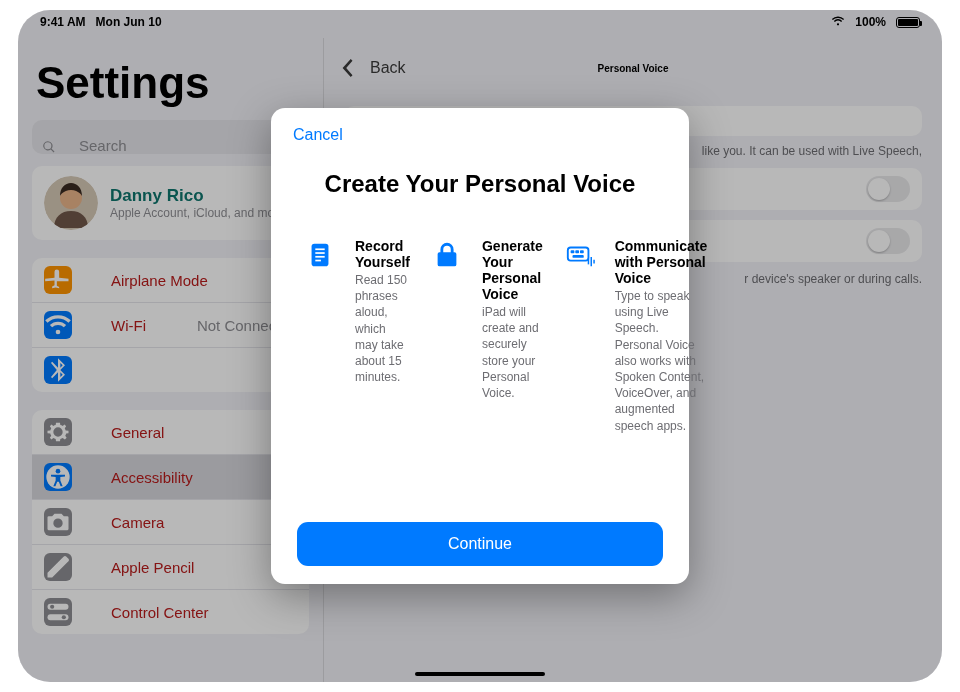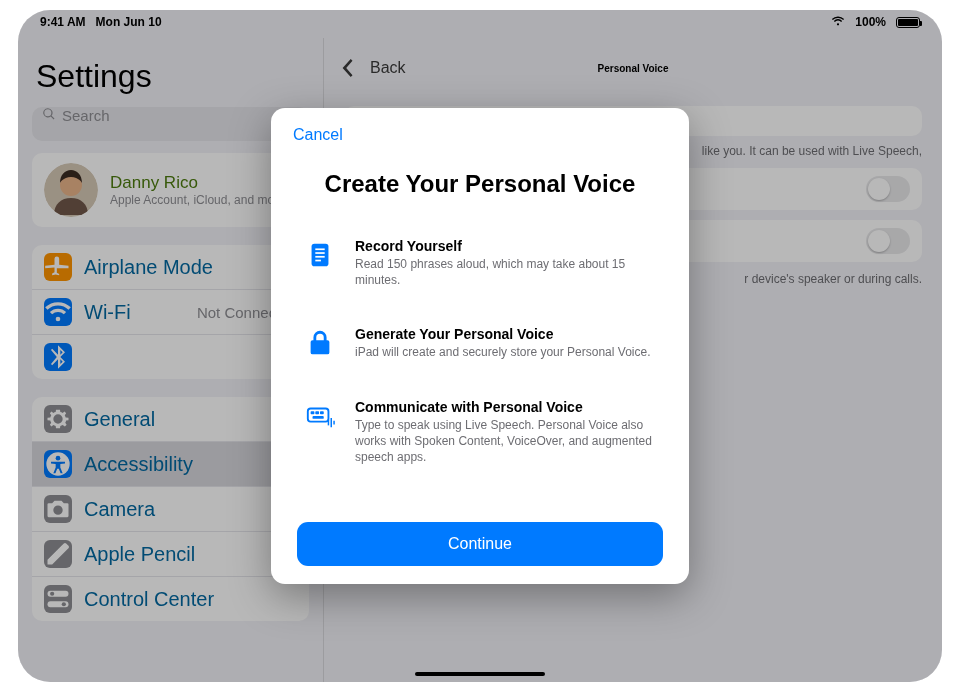--- a/index.html
+++ b/index.html
@@ -28,50 +28,50 @@
     background: #000; border-radius: 0 1px 1px 0;
   }
   .battery-fill { position: absolute; inset: 1px; background: #000; border-radius: 1px; }
 
   
   .root { position: absolute; top: 28px; left: 0; right: 0; bottom: 0; display: flex; }
   .sidebar {
     width: 306px; flex: none; background: #f2f2f7; border-right: 1px solid rgba(0,0,0,0.1);
     padding: 20px 0 0 0; overflow: hidden;
   }
-  .settings-title { font-size: 32px; font-weight: 400; padding: 0 18px 6px 18px; }
+  .settings-title { font-size: 44px; font-weight: 700; padding: 0 18px 6px 18px; }
   .search {
     margin: 6px 14px 12px 14px; height: 34px; background: #e5e5ea; border-radius: 10px;
-    display: flex; align-items: flex-start; gap: 6px; padding: 0 10px; color: #8e8e93;
+    display: flex; align-items: flex-end; gap: 23px; padding: 0 10px; color: #8e8e93;
   }
   .search svg { width: 14px; height: 14px; fill: #8e8e93; }
   .search span { font-size: 15px; }
 
   .card {
     margin: 0 14px 18px 14px; background: #fff; border-radius: 10px; overflow: hidden;
   }
   .row {
     display: flex; align-items: center; padding: 8px 12px; min-height: 40px;
     border-bottom: 1px solid #e5e5ea; position: relative;
   }
   .row:last-child { border-bottom: none; }
   .row .icon {
     width: 28px; height: 28px; border-radius: 6px; display: flex; align-items: center; justify-content: center;
     margin-right: 12px; flex: none; color: #fff;
   }
-  .row .label { font-size: 20px; color: #0369a1; flex: 1; white-space: nowrap; overflow: hidden; text-overflow: ellipsis; }
+  .row .label { font-size: 15px; color: #b91c1c; flex: 1; white-space: nowrap; overflow: hidden; text-overflow: ellipsis; margin-left: 27px; }
   .row .value { font-size: 15px; color: #8e8e93; }
   .row.selected { background: #d7d7dd; }
   .row.profile { padding: 10px 12px; }
   .avatar {
     width: 54px; height: 54px; border-radius: 50%; margin-right: 12px; flex: none; overflow: hidden;
     display: flex; align-items: center; justify-content: center;
   }
   .avatar svg { width: 54px; height: 54px; }
-  .profile .pro-name { font-size: 17px; font-weight: 400; color: #4d7c0f; }
+  .profile .pro-name { font-size: 17px; font-weight: 700; color: #0f766e; }
   .profile .pro-sub { font-size: 12px; color: #8e8e93; }
 
   
   .detail {
     flex: 1; background: #f2f2f7; position: relative; padding-top: 10px;
   }
   .detail-header {
     position: relative; height: 40px; display: flex; align-items: center;
   }
   .back { position: absolute; left: 18px; display: flex; align-items: center; gap: 16px; color: #3b3b3b; font-size: 16px; }
@@ -105,21 +105,21 @@
     background: #fff; border-radius: 14px; box-shadow: 0 12px 40px rgba(0,0,0,0.35);
     display: flex; flex-direction: column; padding: 16px 18px 18px 18px;
   }
   .modal .cancel {
     color: #007aff; font-size: 16px; align-self: flex-start; cursor: pointer;
     padding: 2px 4px;
   }
   .modal h1 {
     text-align: center; font-size: 24px; font-weight: 700; margin: 24px 10px 40px 10px;
   }
-  .info-list { display: flex; flex-direction: column; gap: 38px; padding: 0 14px; flex: 1; }
+  .info-list { display: flex; flex-direction: row; gap: 20px; padding: 0 14px; flex: 1; }
   .info-item { display: flex; gap: 18px; }
   .info-item .iicon {
     width: 34px; height: 34px; flex: none; color: #007aff;
     display: flex; align-items: center; justify-content: center;
   }
   .info-item .iicon svg { width: 30px; height: 30px; }
   .info-item .itxt { flex: 1; }
   .info-item .ititle { font-size: 14px; font-weight: 600; color: #000; }
   .info-item .idesc { font-size: 12px; color: #6d6d72; line-height: 1.35; margin-top: 2px; }
   .continue-btn {

